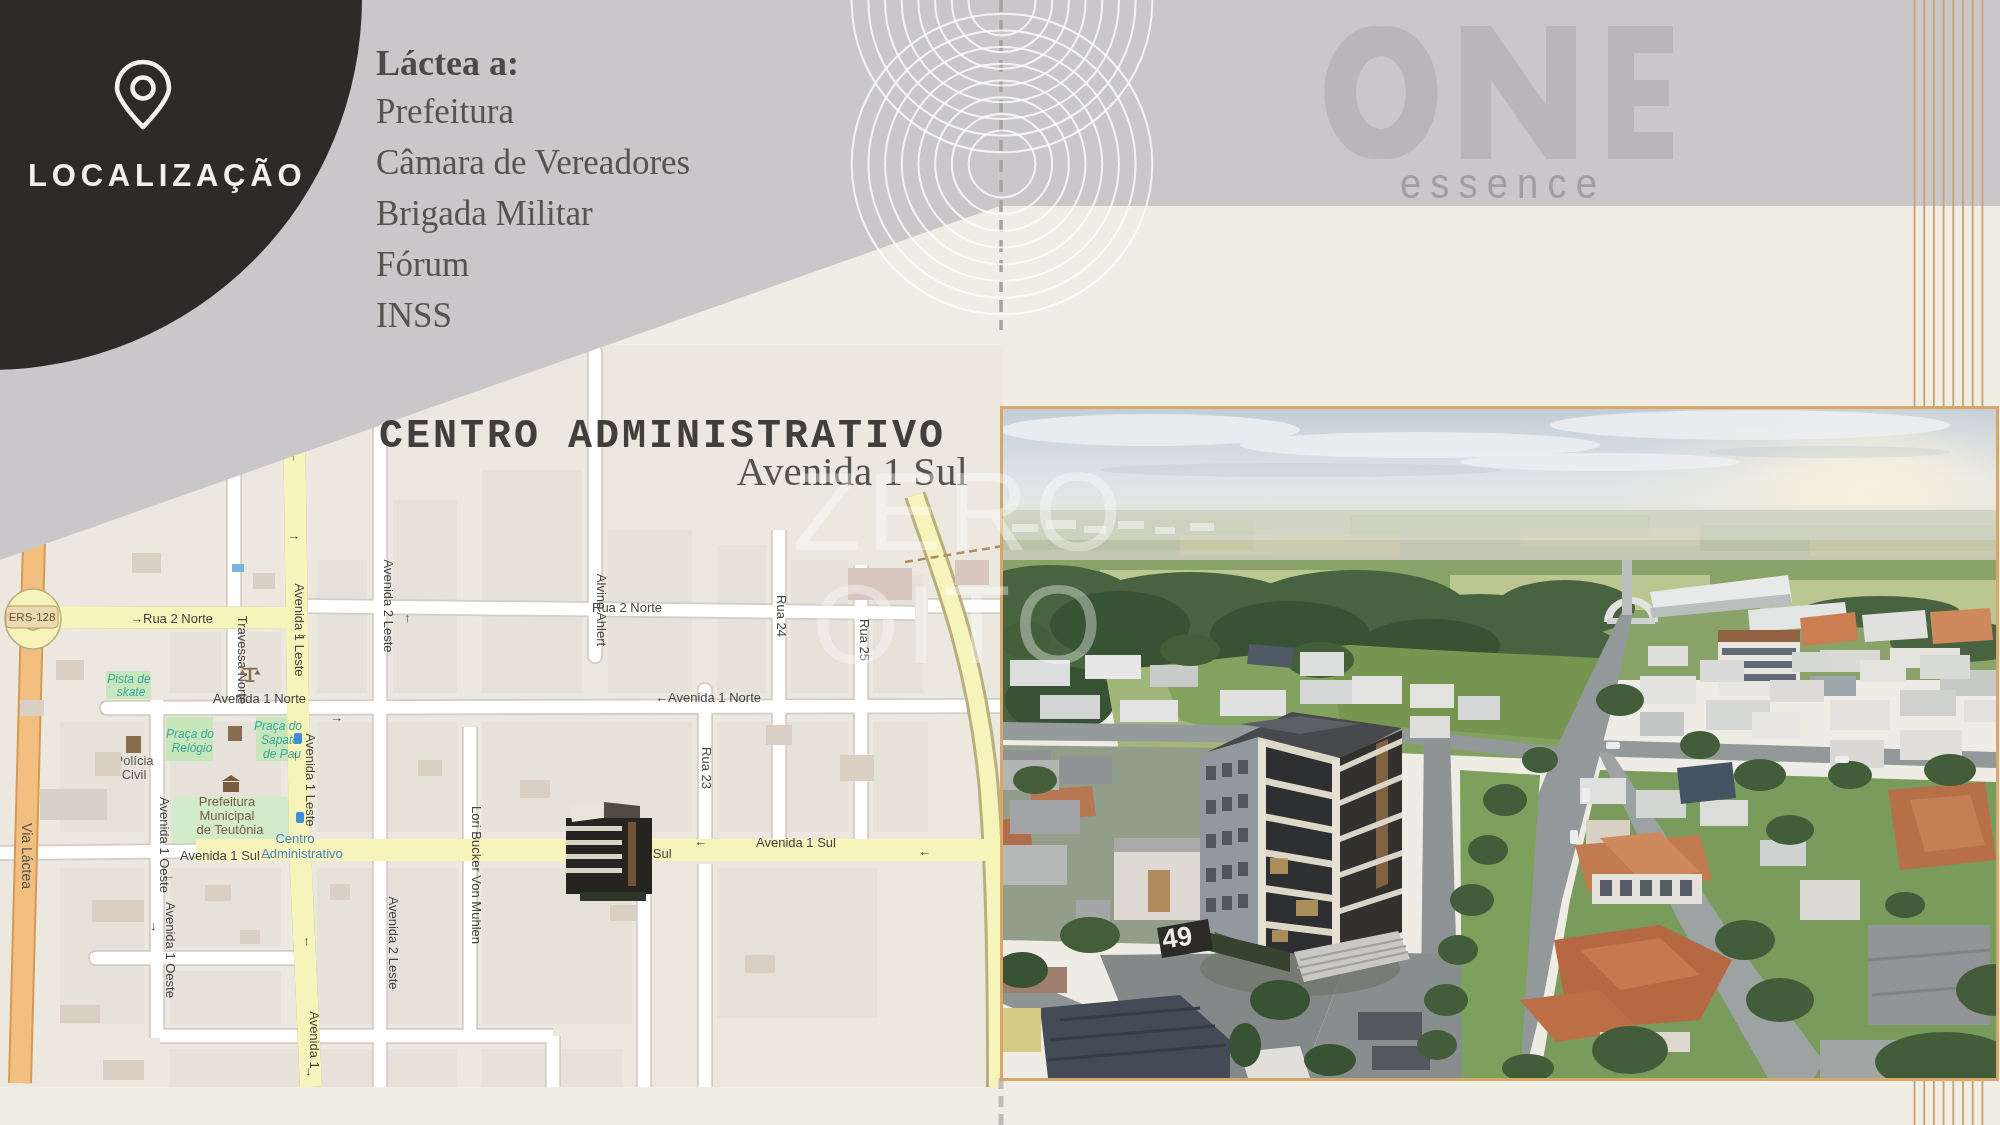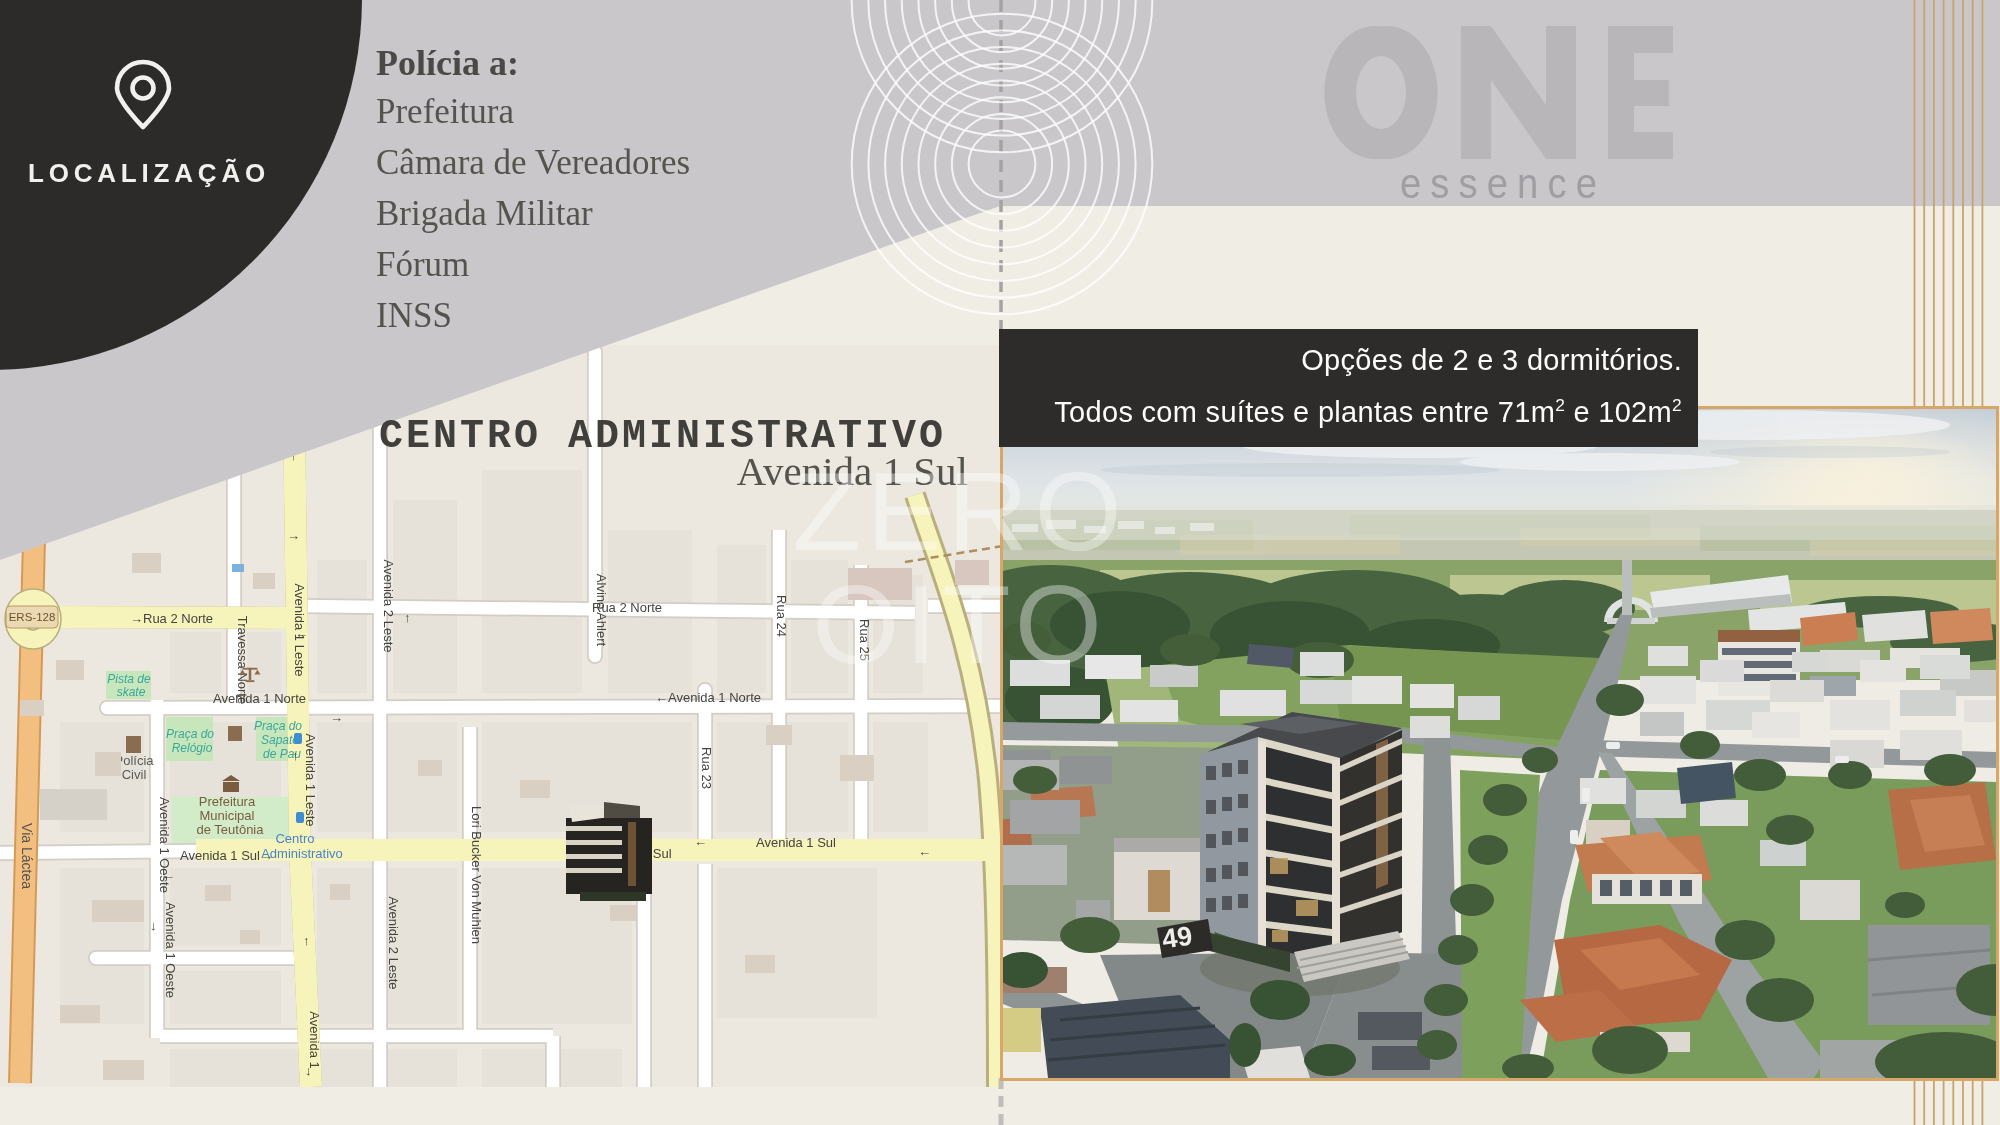--- a/index.html
+++ b/index.html
@@ -290,25 +290,25 @@
     <line x1="1982.4" y1="0" x2="1982.4" y2="406"></line>
         <line x1="1982.4" y1="1081" x2="1982.4" y2="1125"></line>
   </g>
 </svg>
 
 <svg class="abs" style="left:104px;top:55px;" width="80" height="80" viewBox="0 0 80 80">
   <path d="M39,72 C39,72 13,46 13,33 A26,26 0 1 1 65,33 C65,46 39,72 39,72 Z" fill="none" stroke="#f2f0ed" stroke-width="4.6" stroke-linejoin="round"></path>
   <circle cx="39" cy="33" r="10.5" fill="none" stroke="#f2f0ed" stroke-width="4.6"></circle>
 </svg>
 
-<div class="abs" style="left:28px;top:158px;width:320px;font-size:26px;font-weight:bold;
+<div class="abs" style="left:28px;top:158px;width:320px;font-size:31px;font-weight:bold;
   letter-spacing:4.8px;color:#f2f0ed;">LOCALIZAÇÃO</div>
 
 <div class="abs" style="left:376px;top:42px;font-family:'Liberation Serif',serif;font-size:36px;
-  font-weight:bold;color:#4b4945;">Polícia a:</div>
+  font-weight:bold;color:#4b4945;">Láctea a:</div>
 
 <div class="abs" style="left:376px;top:86px;font-family:'Liberation Serif',serif;font-size:35px;
   line-height:51px;color:#55534e;">Prefeitura<br>Câmara de Vereadores<br>Brigada Militar<br>Fórum<br>INSS</div>
 
 <svg class="abs" style="left:1300px;top:0;" width="420" height="220" viewBox="0 0 420 220">
   <g fill="#b8b6b9">
     <path fill-rule="evenodd" d="M81,26.5 A50.5,66.5 0 1 0 81,158.5 A50.5,66.5 0 1 0 81,26.5 Z
              M81,56 A25,36.5 0 1 1 81,129 A25,36.5 0 1 1 81,56 Z"></path>
     <polygon points="161,159 161,26 191,26 246,105 246,26 276,26 276,159 246,159 191,80 191,159"></polygon>
     <path d="M308,26 L373,26 L373,53 L334,53 L334,80 L369,80 L369,106 L334,106 L334,132 L373,132 L373,159 L308,159 Z"></path>
@@ -676,20 +676,17 @@
       <ellipse cx="1280" cy="1000" rx="30" ry="20"></ellipse>
       <ellipse cx="1330" cy="1060" rx="26" ry="16"></ellipse>
       <ellipse cx="1245" cy="1045" rx="16" ry="22"></ellipse>
     </g>
     <rect x="1003" y="409" width="993" height="669" fill="#f2efe6" opacity="0.05"></rect>
   </g>
 
   <rect x="1001.5" y="407.5" width="996" height="672" fill="none" stroke="#d7a768" stroke-width="3"></rect>
 </svg>
 
-<div class="abs" style="left:999px;top:329px;width:683px;height:109px;background:#2e2c2a;
-  color:#fcfcfb;text-align:right;padding-right:16px;font-size:29px;line-height:45px;
-  padding-top:9px;letter-spacing:0.3px;">Opções de 2 e 3 dormitórios.<br>Todos com suítes e plantas entre 71m<sup style="font-size:60%;">2</sup> e 102m<sup style="font-size:60%;">2</sup></div>
 
 <div class="abs" style="left:710px;top:455px;width:500px;text-align:center;
   font-size:112px;line-height:113px;letter-spacing:6px;color:rgba(255,255,255,0.38);">ZERO<br>OITO</div>
 
 </div>
 
 </body></html>

